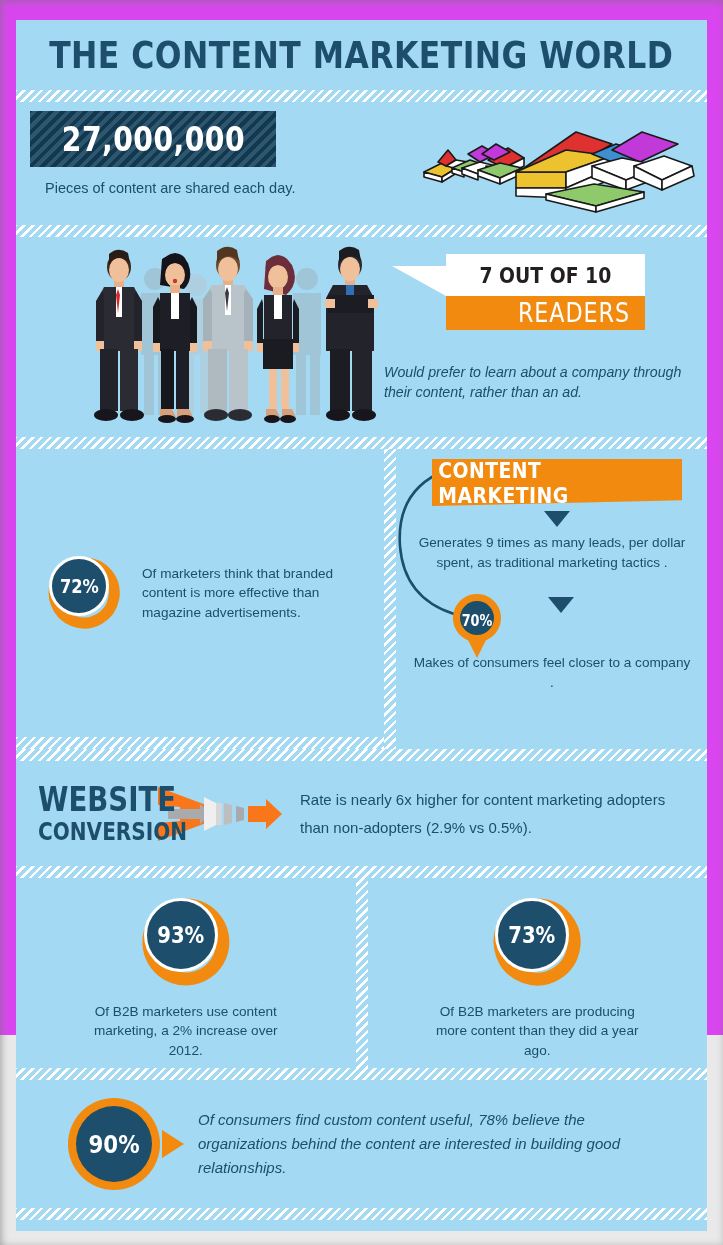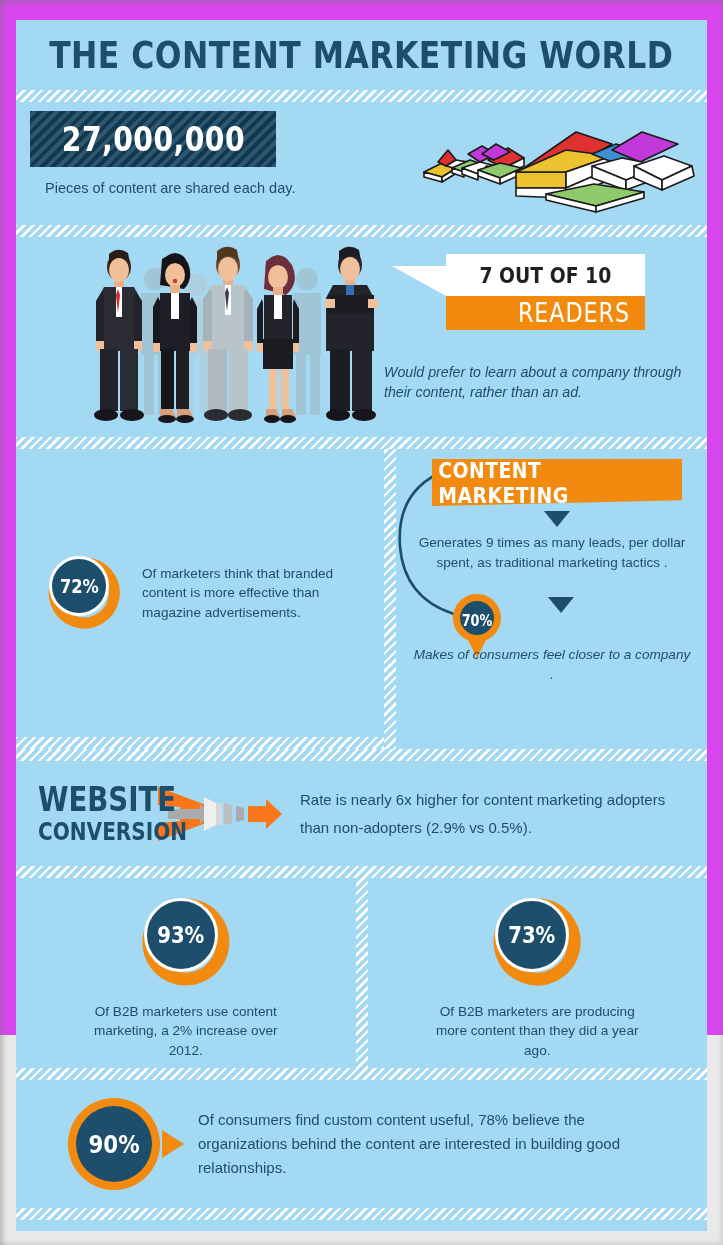--- a/index.html
+++ b/index.html
@@ -171,21 +171,21 @@
 
   
   .sec-bottom{position:relative;height:128px;display:flex;align-items:center;}
   .tag90{position:relative;margin-left:50px;width:120px;height:96px;flex:none;}
   .tag90 .num{
     position:absolute;left:0;top:0;width:96px;height:96px;display:flex;
     align-items:center;justify-content:center;
     font-family:"Liberation Sans Narrow","DejaVu Sans Condensed","Liberation Sans",sans-serif;
     font-weight:bold;font-size:25px;color:#ffffff;transform:scaleX(.95);z-index:2;
   }
-  .bottom-text{margin-left:12px;width:460px;font-size:15px;color:#1d4e6b;line-height:1.62;}
+  .bottom-text{margin-left:12px;width:460px;font-size:15px;color:#1d4e6b;line-height:1.62;font-style:italic;}
 </style>
 </head>
 <body>
 
 <div class="page">
   <div class="canvas">
 
     <div class="title-band">
 
       <div class="title-text">THE CONTENT MARKETING WORLD</div>
@@ -414,21 +414,21 @@
           <svg viewBox="0 0 56 66" width="56" height="66">
             <path d="M25 2 a24 24 0 1 1 -0.1 0 z" fill="#f18a0e"></path>
             <path d="M14 44 L25 66 L36 44 Z" fill="#f18a0e"></path>
             <circle cx="25" cy="26" r="17" fill="#1d4e6b"></circle>
           </svg>
           <div class="pin-num">70%</div>
         </div>
 
         <div class="cm-arrow" style="left:152px;top:148px;"></div>
 
-        <div class="cm-txt" style="left:16px;top:196px;width:280px;font-style:italic;">Makes       of consumers feel closer to a company .</div>
+        <div class="cm-txt" style="left:16px;top:204px;width:280px;">Makes       of consumers feel closer to a company .</div>
       </div>
 
     </div>
 
     <div class="divider hatch-h"></div>
 
     <div class="sec-conv">
       <div class="conv-label">
         <span class="l1">WEBSITE</span>
         <span class="l2">CONVERSION</span>

